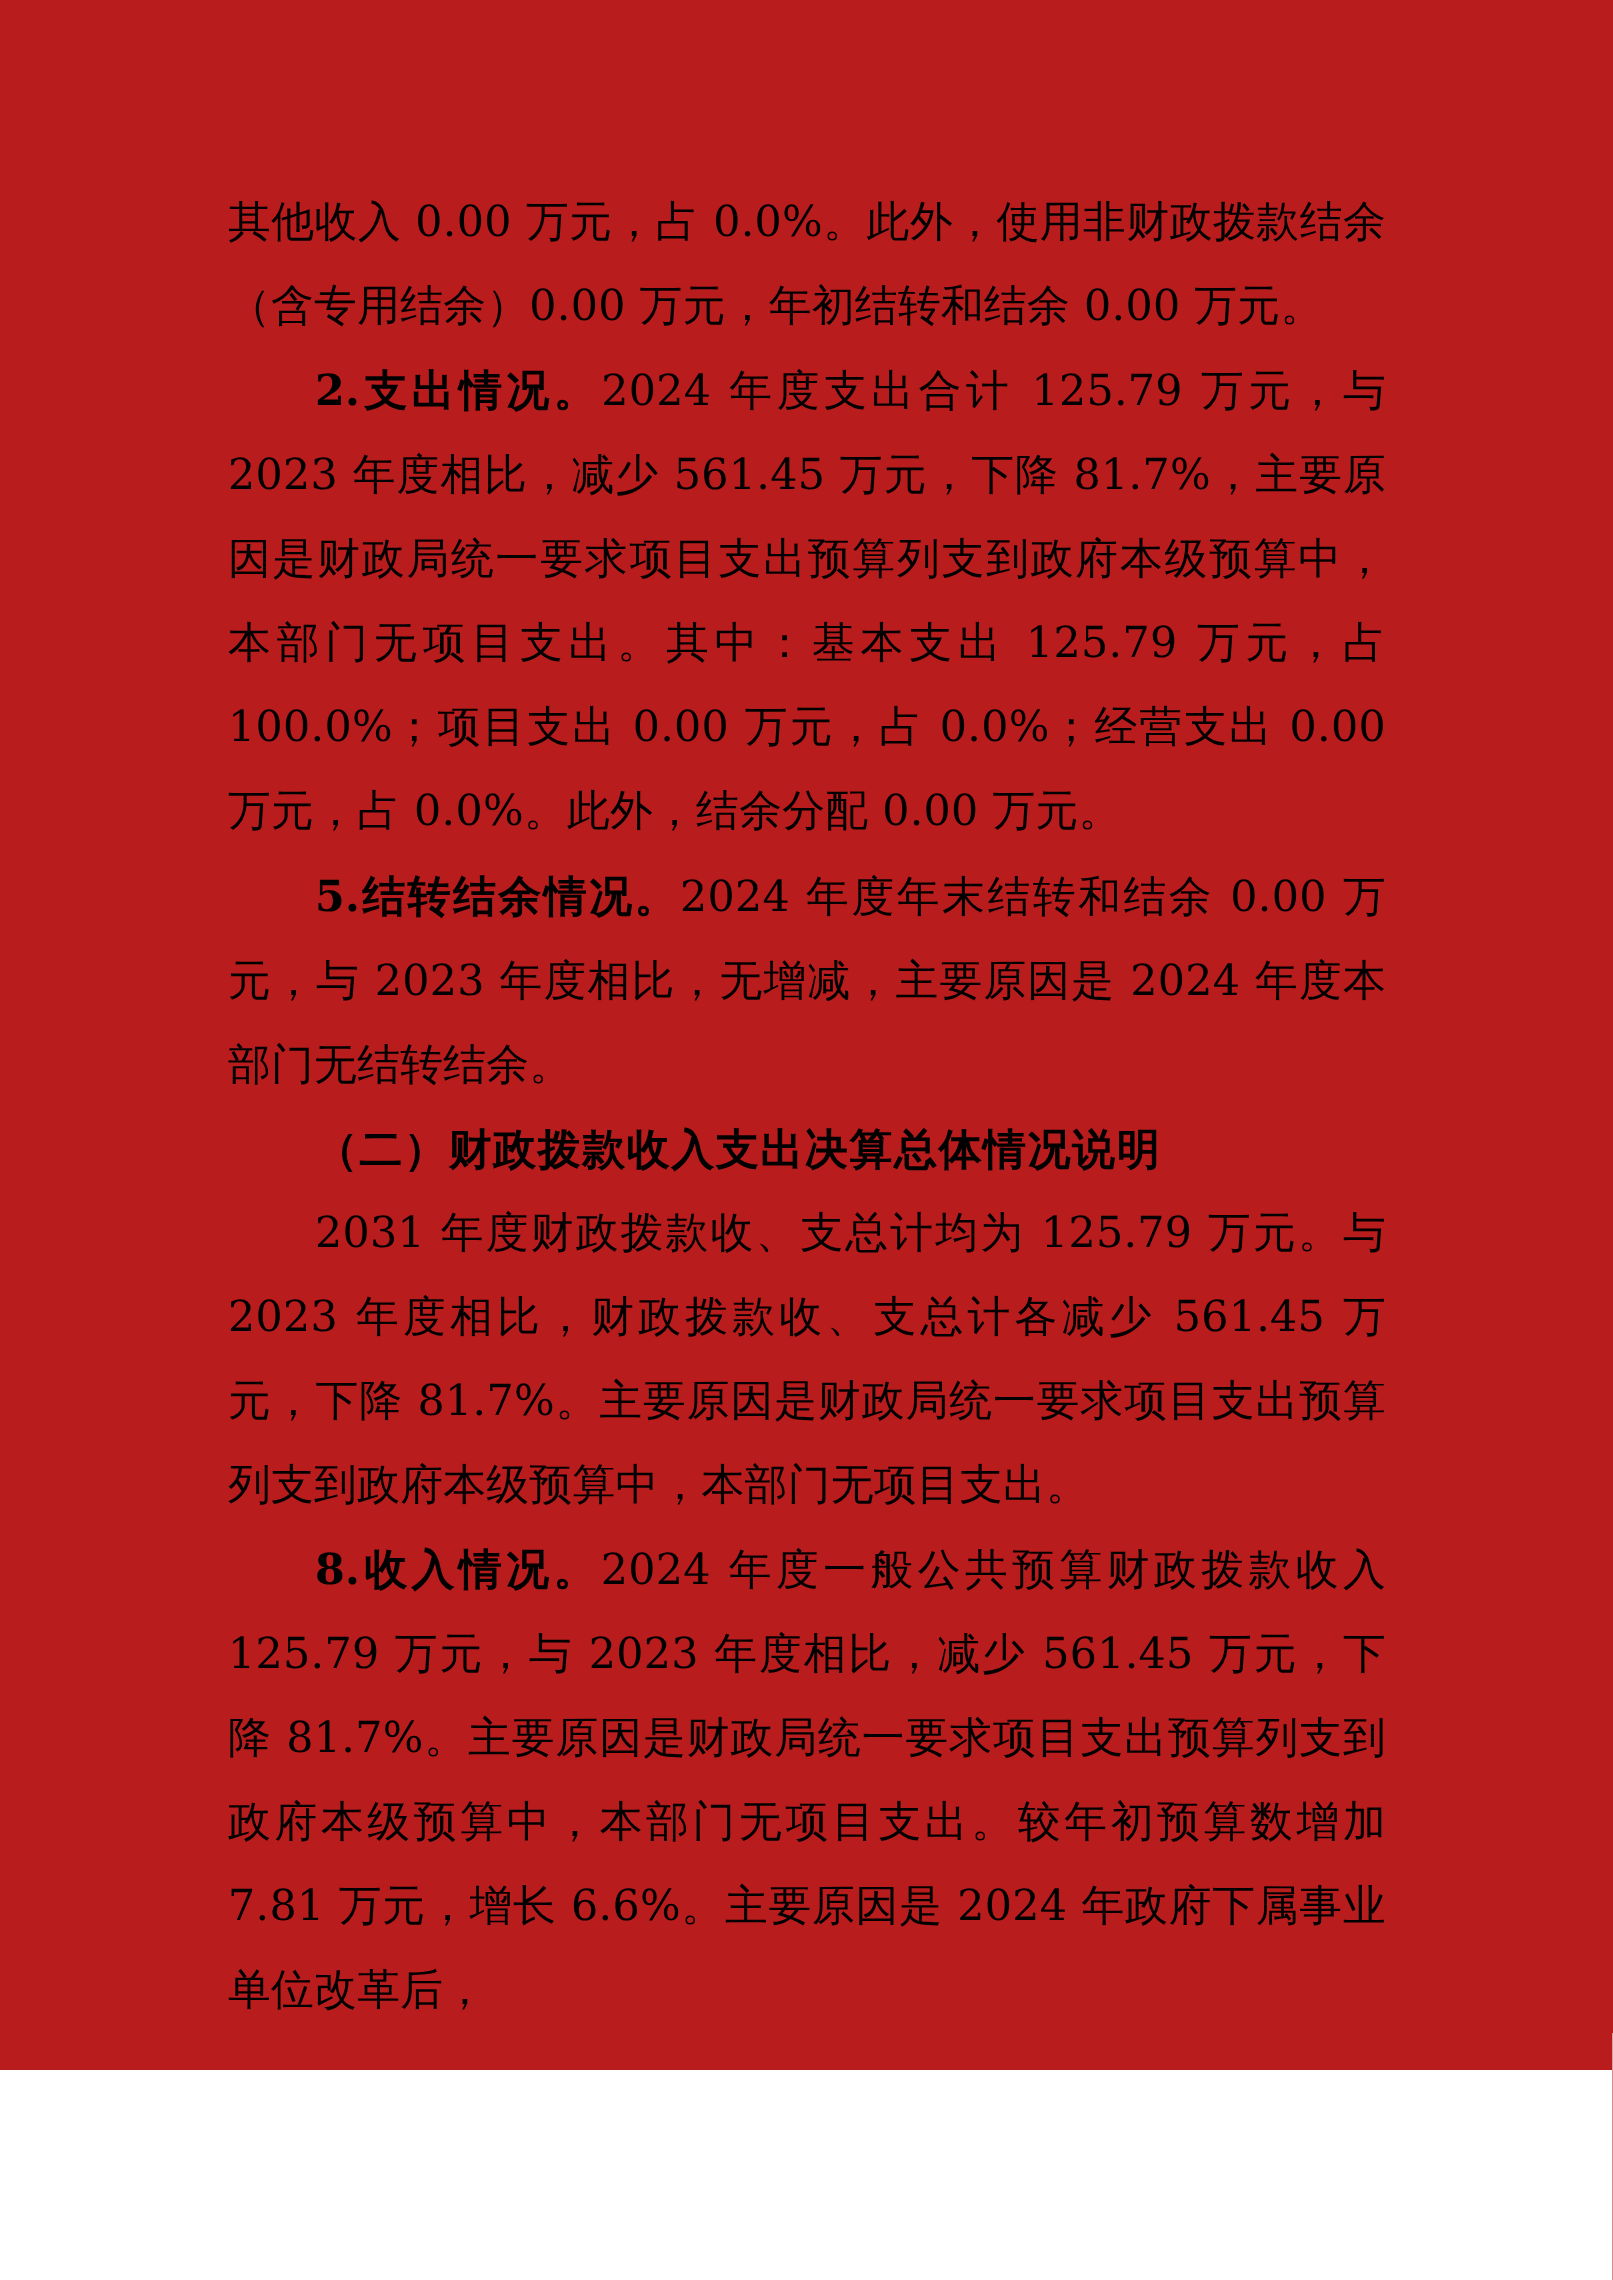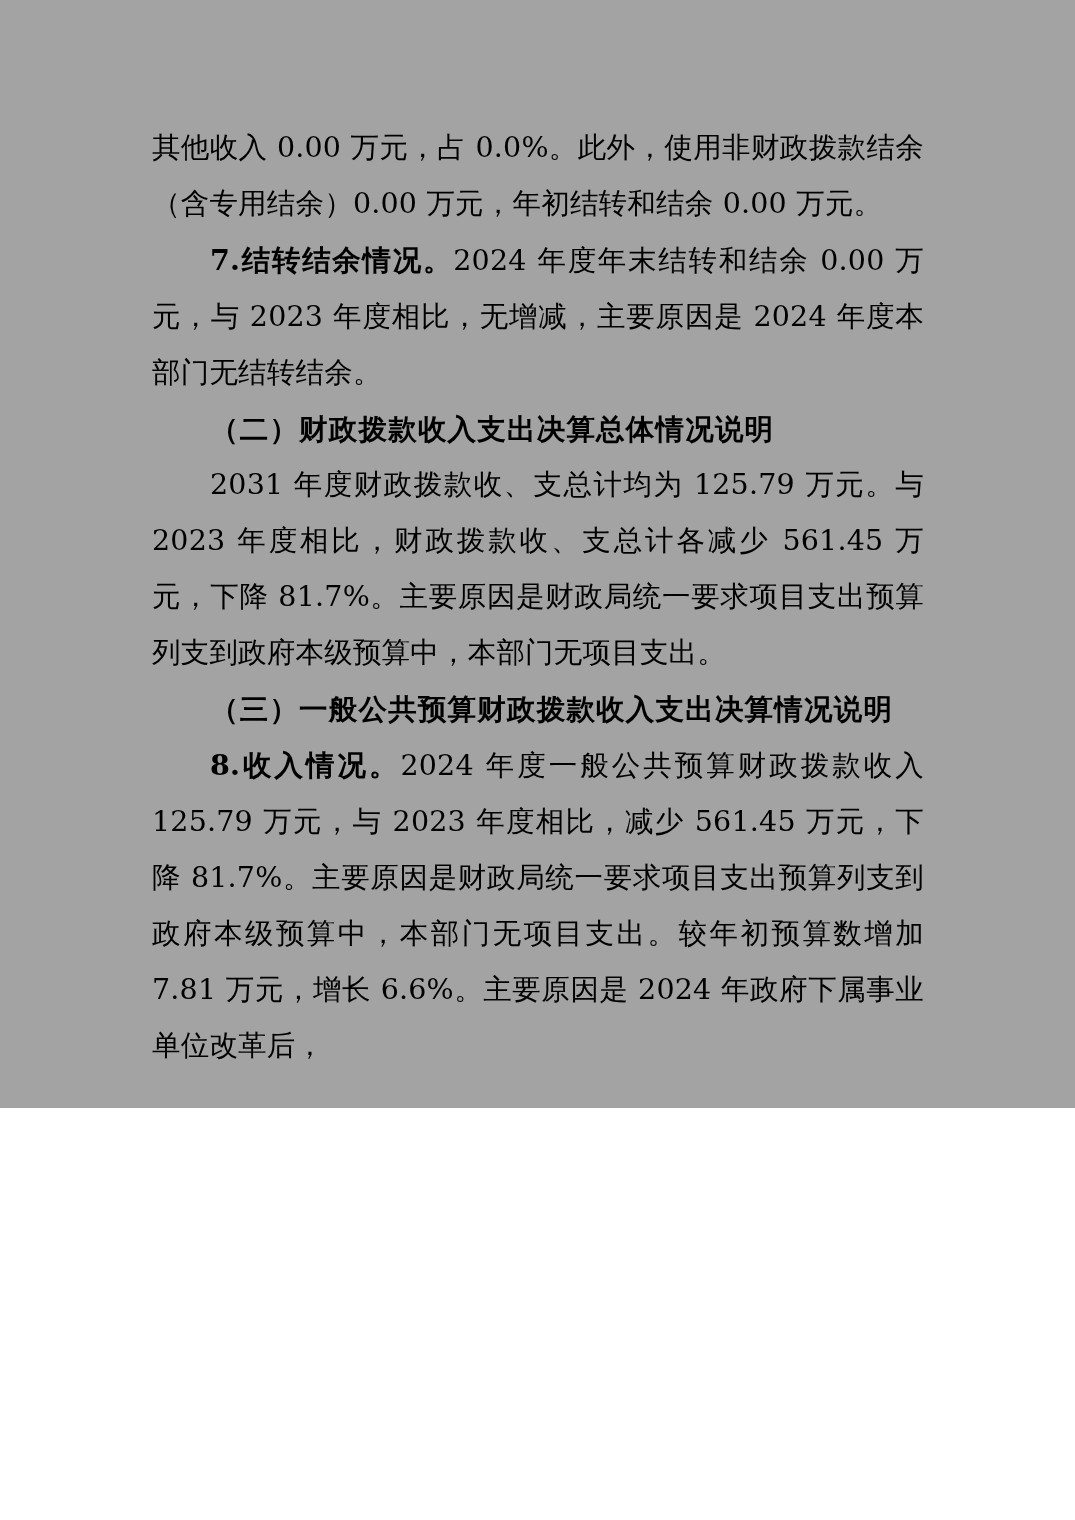--- a/index.html
+++ b/index.html
@@ -7,23 +7,23 @@
     padding: 0;
     background: #ffffff;
   }
   body {
     font-family: "DejaVu Serif", "Liberation Serif", serif;
     color: #000000;
   }
   .page {
     position: relative;
     width: 1075px;
-    height: 1108px;
+    height: 1380px;
     margin: 0 auto;
-    background: #a3a3a3;
+    background: #b91c1c;
     box-sizing: border-box;
     overflow: hidden;
   }
   .content {
     position: absolute;
     left: 152px;
     top: 120px;
     width: 772px;
   }
   p {
@@ -59,36 +59,36 @@
 </head>
 <body>
 
 <div class="page">
   <div class="content">
 
     <p>
       <span>其他收入 0.00 万元，占 0.0%。此外，使用非财政拨款结余（含专用结余）0.00 万元，年初结转和结余 0.00 万元。</span>
     </p>
 
+    <p class="indent">
+      <span class="bold">2.支出情况。</span><span>2024 年度支出合计 125.79 万元，与 2023 年度相比，减少 561.45 万元，下降 81.7%，主要原因是财政局统一要求项目支出预算列支到政府本级预算中，本部门无项目支出。其中：基本支出 125.79 万元，占 100.0%；项目支出 0.00 万元，占 0.0%；经营支出 0.00 万元，占 0.0%。此外，结余分配 0.00 万元。</span>
+    </p>
 
     <p class="indent">
-      <span class="bold">7.结转结余情况。</span><span>2024 年度年末结转和结余 0.00 万元，与 2023 年度相比，无增减，主要原因是 2024 年度本部门无结转结余。</span>
+      <span class="bold">5.结转结余情况。</span><span>2024 年度年末结转和结余 0.00 万元，与 2023 年度相比，无增减，主要原因是 2024 年度本部门无结转结余。</span>
     </p>
 
     <p class="indent heading">
       <span>（二）财政拨款收入支出决算总体情况说明</span>
     </p>
 
     <p class="indent">
       <span>2031 年度财政拨款收、支总计均为 125.79 万元。与 2023 年度相比，财政拨款收、支总计各减少 561.45 万元，下降 81.7%。主要原因是财政局统一要求项目支出预算列支到政府本级预算中，本部门无项目支出。</span>
     </p>
 
-    <p class="indent heading">
-      <span>（三）一般公共预算财政拨款收入支出决算情况说明</span>
-    </p>
 
     <p class="indent">
       <span class="bold">8.收入情况。</span><span>2024 年度一般公共预算财政拨款收入 125.79 万元，与 2023 年度相比，减少 561.45 万元，下降 81.7%。主要原因是财政局统一要求项目支出预算列支到政府本级预算中，本部门无项目支出。较年初预算数增加 7.81 万元，增长 6.6%。主要原因是 2024 年政府下属事业单位改革后，</span>
     </p>
 
   </div>
 
   <div class="footer">- 2 -</div>
 </div>
 

